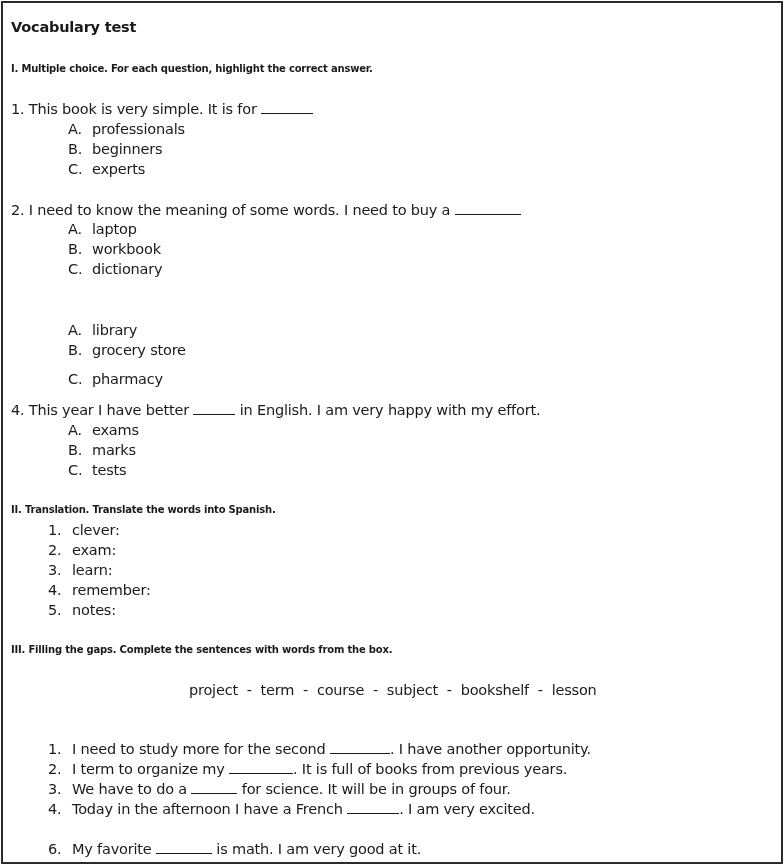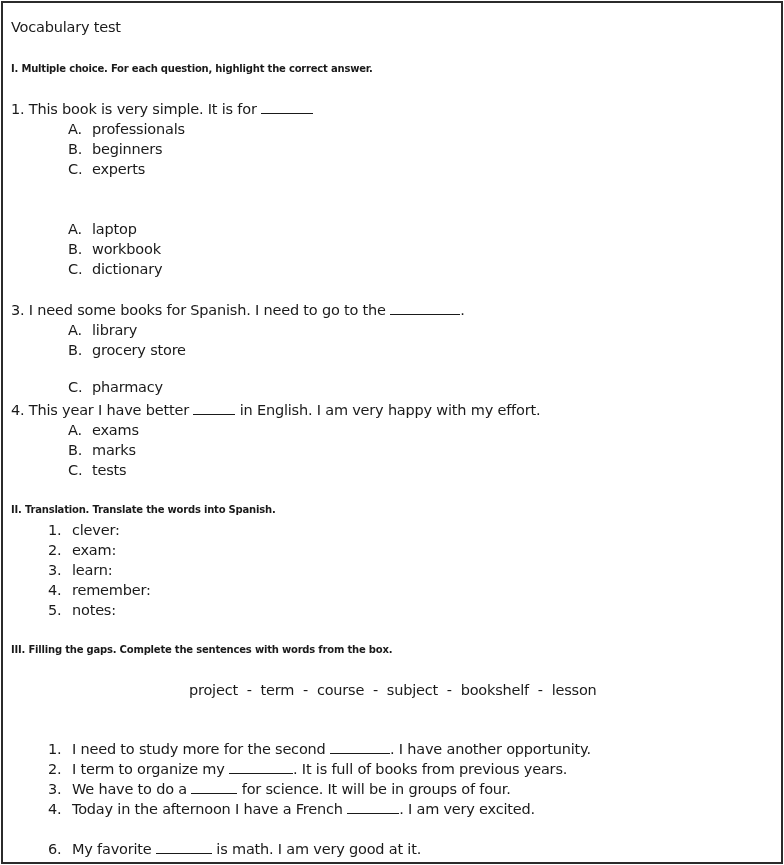--- a/index.html
+++ b/index.html
@@ -8,21 +8,21 @@
       position: absolute; left: 1px; top: 1px;
       width: 778px; height: 859px;
       border: 2px solid #2b2b2b;
       box-sizing: content-box;
       font-family: "DejaVu Sans", sans-serif;
       color: #1a1a1a;
       font-size: 14.5px;
       letter-spacing: -0.2px;
     }
     .abs { position: absolute; white-space: nowrap; line-height: 20px; }
-    .title { left: 8px; top: 14px; font-weight: normal; font-size: 14.5px; }
+    .title { left: 8px; top: 14px; font-weight: bold; font-size: 14.5px; }
     .section-h { left: 8px; font-weight: bold; font-size: 10px; }
     .q { left: 8px; }
     .opt { left: 45px; margin-left: 20px; }
     .opt .lab { display: inline-block; width: 24px; }
     .num-item { left: 45px; }
     .num-item .lab { display: inline-block; width: 24px; }
     .blank { display: inline-block; border-bottom: 1px solid #1a1a1a; height: 14px; vertical-align: baseline; }
     .wordbox { left: 186px; top: 677px; text-align: center; }
   </style>
 </head>
@@ -34,30 +34,30 @@
 
   <div class="abs section-h" style="top:56px">I. Multiple choice. For each question, highlight the correct answer.</div>
 
   <div class="abs q" style="top:96px">
     <span>1. This book is very simple. It is for </span><span class="blank" style="width:52px"></span><span></span>
   </div>
   <div class="abs opt" style="top:116px"><span class="lab">A.</span><span>professionals</span></div>
   <div class="abs opt" style="top:136px"><span class="lab">B.</span><span>beginners</span></div>
   <div class="abs opt" style="top:156px"><span class="lab">C.</span><span>experts</span></div>
 
+  <div class="abs q" style="top:197px">
+    <span>2. I need to know the meaning of some words. I need to buy a </span><span class="blank" style="width:66px"></span><span></span>
+  </div>
   <div class="abs opt" style="top:216px"><span class="lab">A.</span><span>laptop</span></div>
   <div class="abs opt" style="top:236px"><span class="lab">B.</span><span>workbook</span></div>
   <div class="abs opt" style="top:256px"><span class="lab">C.</span><span>dictionary</span></div>
 
-  <div class="abs q" style="top:297px">
-    <span>3. I need some books for Spanish. I need to go to the </span><span class="blank" style="width:70px"></span><span>.</span>
-  </div>
   <div class="abs opt" style="top:317px"><span class="lab">A.</span><span>library</span></div>
   <div class="abs opt" style="top:337px"><span class="lab">B.</span><span>grocery store</span></div>
-  <div class="abs opt" style="top:374px"><span class="lab">C.</span><span>pharmacy</span></div>
+  <div class="abs opt" style="top:366px"><span class="lab">C.</span><span>pharmacy</span></div>
 
   <div class="abs q" style="top:397px">
     <span>4. This year I have better </span><span class="blank" style="width:42px"></span><span> in English. I am very happy with my effort.</span>
   </div>
   <div class="abs opt" style="top:417px"><span class="lab">A.</span><span>exams</span></div>
   <div class="abs opt" style="top:437px"><span class="lab">B.</span><span>marks</span></div>
   <div class="abs opt" style="top:457px"><span class="lab">C.</span><span>tests</span></div>
 
   <div class="abs section-h" style="top:497px">II. Translation. Translate the words into Spanish.</div>
   <div class="abs num-item" style="top:517px"><span class="lab">1.</span><span>clever:</span></div>

